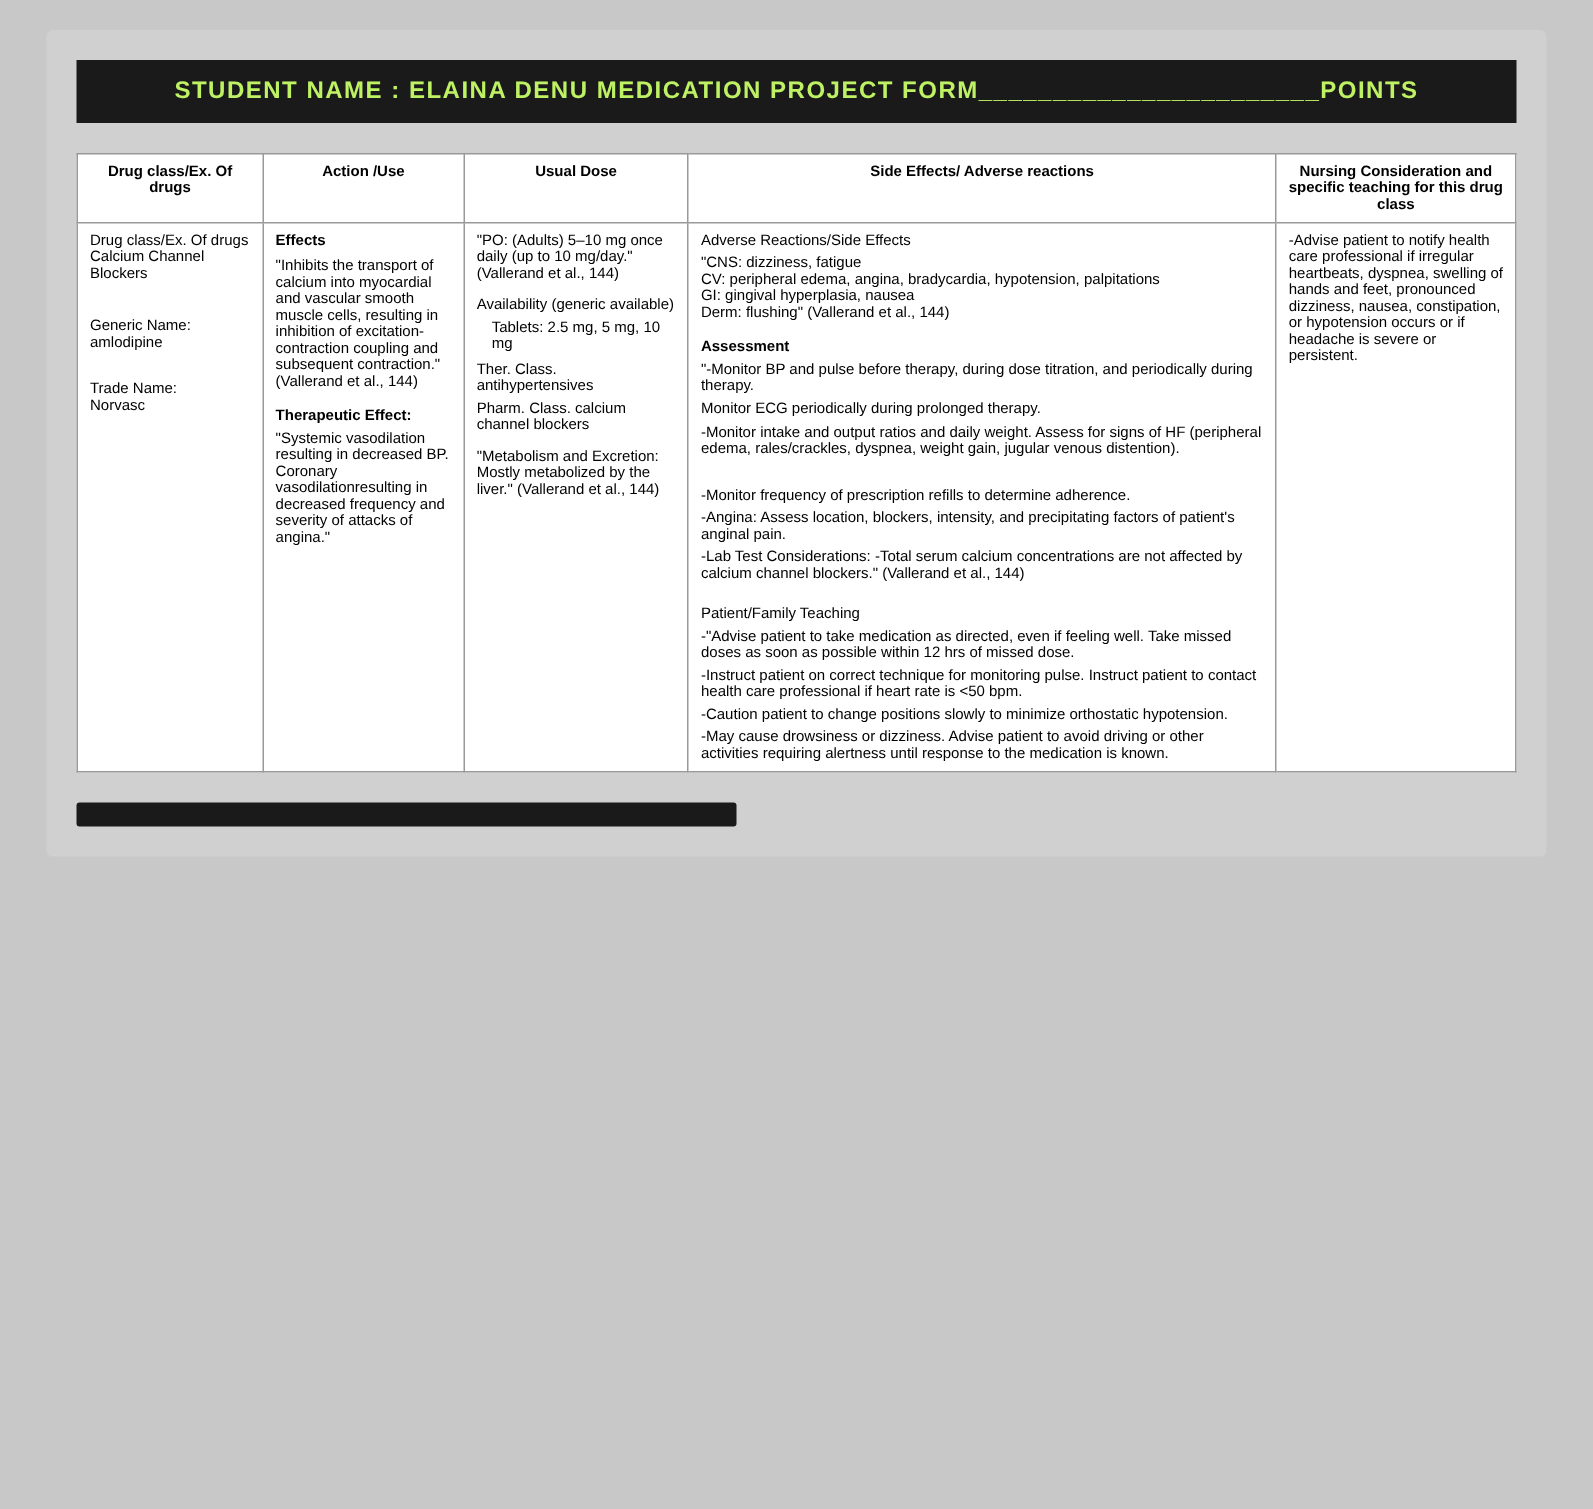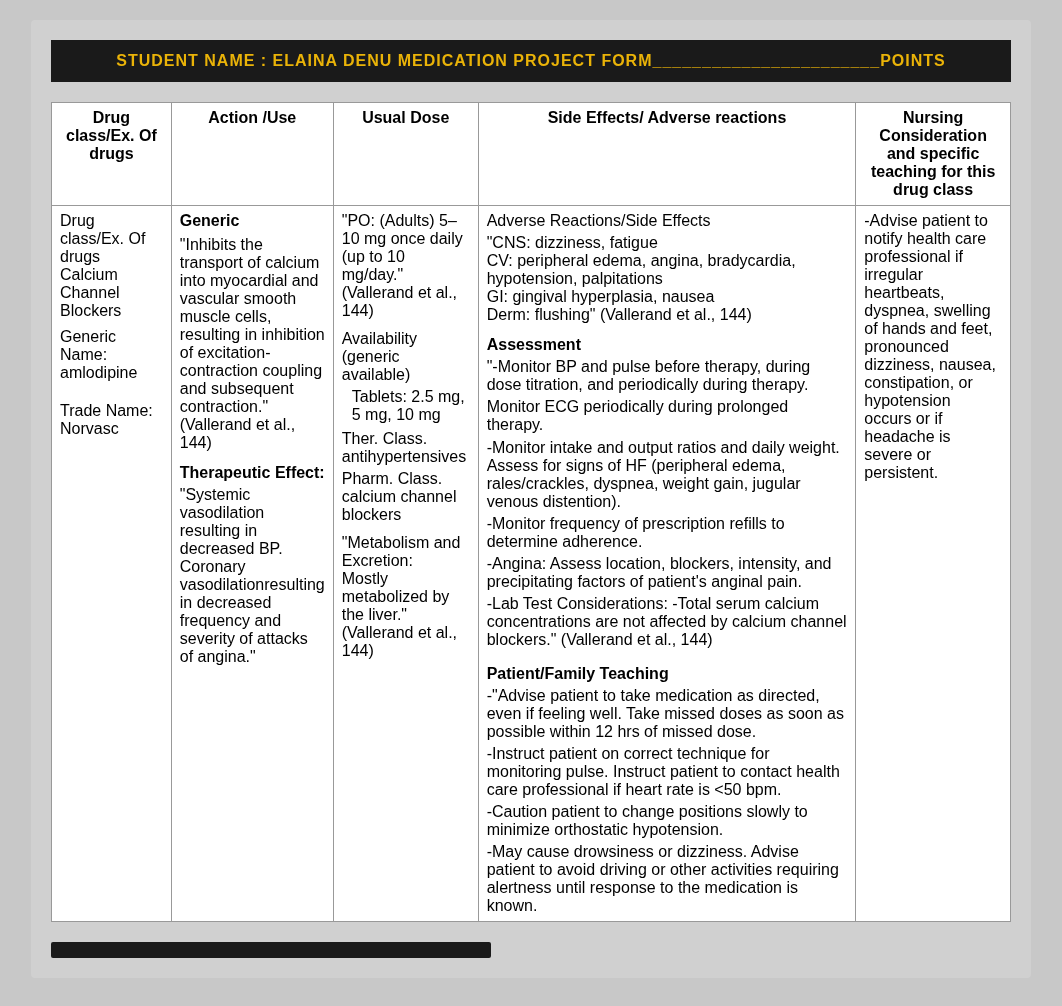--- a/index.html
+++ b/index.html
@@ -21,21 +21,21 @@
 
     .page-container {
       background-color: #d0d0d0;
       width: 1000px;
       padding: 20px;
       border-radius: 4px;
     }
 
     .header-bar {
       background-color: #1a1a1a;
-      color: #eab308;
+      color: #bef264;
       text-align: center;
       padding: 12px 20px;
       font-size: 16px;
       font-weight: bold;
       letter-spacing: 1px;
       margin-bottom: 20px;
       width: 100%;
     }
 
     .main-table {
@@ -43,21 +43,21 @@
       border-collapse: collapse;
       background-color: white;
       border: 1px solid #999;
     }
 
     .main-table th,
     .main-table td {
       border: 1px solid #999;
       padding: 6px 8px;
       vertical-align: top;
-      font-size: 16px;
+      font-size: 10px;
     }
 
     .main-table thead th {
       font-weight: bold;
       background-color: white;
     }
 
     .col-drug { width: 120px; }
     .col-action { width: 130px; }
     .col-dose { width: 145px; }
@@ -89,28 +89,28 @@
         <th class="col-side">Side Effects/ Adverse reactions</th>
         <th class="col-nursing">Nursing Consideration and specific teaching for this drug class</th>
       </tr>
     </thead>
     <tbody>
       <tr>
 
         <td class="col-drug">
           <div>Drug class/Ex. Of drugs</div>
           <div>Calcium Channel Blockers</div>
-          <div style="margin-top:8px;">Generic Name:</div>
+          <div style="margin-top:24px;">Generic Name:</div>
           <div>amlodipine</div>
           <div style="margin-top:20px;">Trade Name:</div>
           <div>Norvasc</div>
         </td>
 
         <td class="col-action">
-          <div style="font-weight:bold; margin-bottom:6px;">Generic</div>
+          <div style="font-weight:bold; margin-bottom:6px;">Effects</div>
           <div style="margin-bottom:12px;">"Inhibits the transport of calcium into myocardial and vascular smooth muscle cells, resulting in inhibition of excitation-contraction coupling and subsequent contraction." (Vallerand et al., 144)</div>
           <div style="font-weight:bold; margin-bottom:4px;">Therapeutic Effect:</div>
           <div>"Systemic vasodilation resulting in decreased BP. Coronary vasodilationresulting in decreased frequency and severity of attacks of angina."</div>
         </td>
 
         <td class="col-dose">
           <div style="margin-bottom:10px;">"PO: (Adults) 5–10 mg once daily (up to 10 mg/day." (Vallerand et al., 144)</div>
           <div style="margin-bottom:4px;">Availability (generic available)</div>
           <div style="padding-left:10px; margin-bottom:6px;">Tablets: 2.5 mg, 5 mg, 10 mg</div>
           <div style="margin-bottom:4px;">Ther. Class. antihypertensives</div>
@@ -122,26 +122,26 @@
         <td class="col-side">
           <div style="font-weight:normal; margin-bottom:4px;">Adverse Reactions/Side Effects</div>
           <div>"CNS: dizziness, fatigue</div>
           <div>CV: peripheral edema, angina, bradycardia, hypotension, palpitations</div>
           <div>GI: gingival hyperplasia, nausea</div>
           <div style="margin-bottom:12px;">Derm: flushing" (Vallerand et al., 144)</div>
 
           <div style="font-weight:bold; margin-bottom:4px;">Assessment</div>
           <div style="margin-bottom:4px;">"-Monitor BP and pulse before therapy, during dose titration, and periodically during therapy.</div>
           <div style="margin-bottom:5px;">Monitor ECG periodically during prolonged therapy.</div>
-          <div style="margin-bottom:4px;">-Monitor intake and output ratios and daily weight. Assess for signs of HF (peripheral edema, rales/crackles, dyspnea, weight gain, jugular venous distention).</div>
+          <div style="margin-bottom:20px;">-Monitor intake and output ratios and daily weight. Assess for signs of HF (peripheral edema, rales/crackles, dyspnea, weight gain, jugular venous distention).</div>
           <div style="margin-bottom:4px;">-Monitor frequency of prescription refills to determine adherence.</div>
           <div style="margin-bottom:4px;">-Angina: Assess location, blockers, intensity, and precipitating factors of patient's anginal pain.</div>
           <div style="margin-bottom:16px;">-Lab Test Considerations: -Total serum calcium concentrations are not affected by calcium channel blockers." (Vallerand et al., 144)</div>
 
-          <div style="font-weight:bold; margin-bottom:4px;">Patient/Family Teaching</div>
+          <div style="font-weight:normal; margin-bottom:4px;">Patient/Family Teaching</div>
           <div style="margin-bottom:4px;">-"Advise patient to take medication as directed, even if feeling well. Take missed doses as soon as possible within 12 hrs of missed dose.</div>
           <div style="margin-bottom:4px;">-Instruct patient on correct technique for monitoring pulse. Instruct patient to contact health care professional if heart rate is &lt;50 bpm.</div>
           <div style="margin-bottom:4px;">-Caution patient to change positions slowly to minimize orthostatic hypotension.</div>
           <div>-May cause drowsiness or dizziness. Advise patient to avoid driving or other activities requiring alertness until response to the medication is known.</div>
         </td>
 
         <td class="col-nursing">
           <div>-Advise patient to notify health care professional if irregular heartbeats, dyspnea, swelling of hands and feet, pronounced dizziness, nausea, constipation, or hypotension occurs or if headache is severe or persistent.</div>
         </td>
       </tr>

